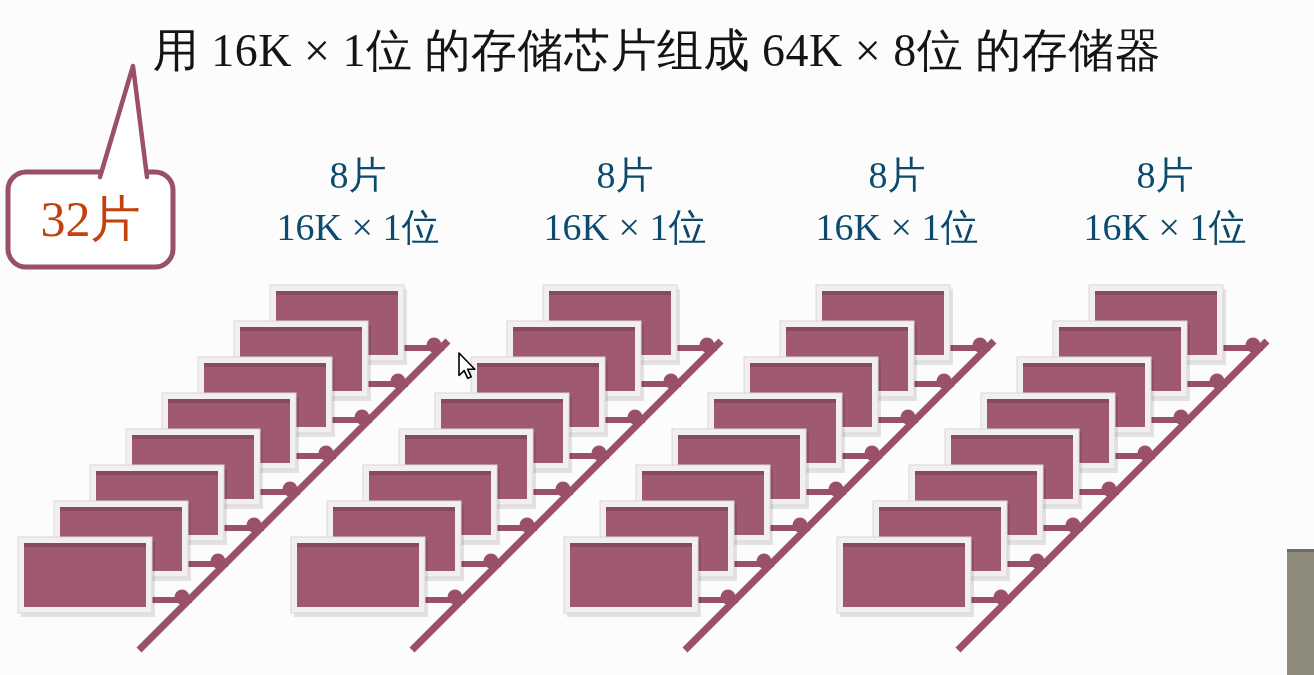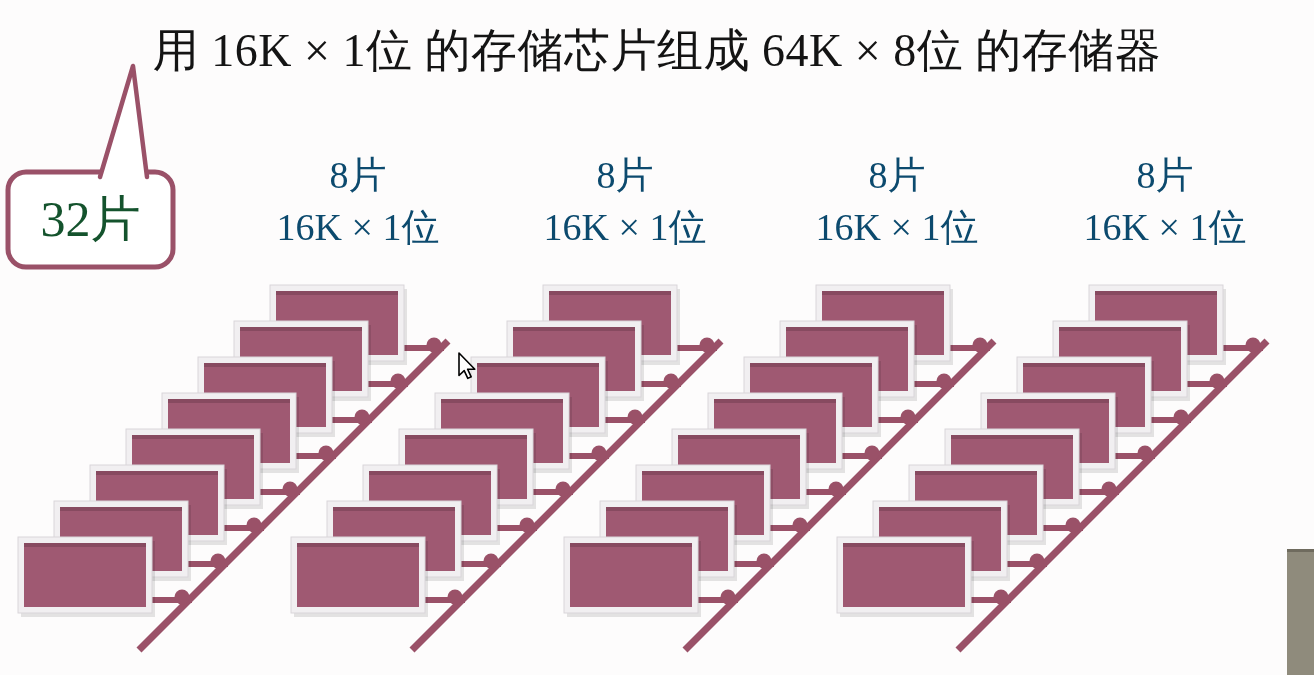--- a/index.html
+++ b/index.html
@@ -30,21 +30,21 @@
   .callout-text {
     position: absolute;
     left: 8px;
     top: 172px;
     width: 165px;
     height: 95px;
     display: flex;
     align-items: center;
     justify-content: center;
     font-size: 50px;
-    color: #14532d;
+    color: #c2410c;
   }
   .group-label {
     position: absolute;
     top: 149px;
     width: 300px;
     text-align: center;
     font-size: 38px;
     line-height: 52px;
     color: #0c4a6e;
     white-space: nowrap;

